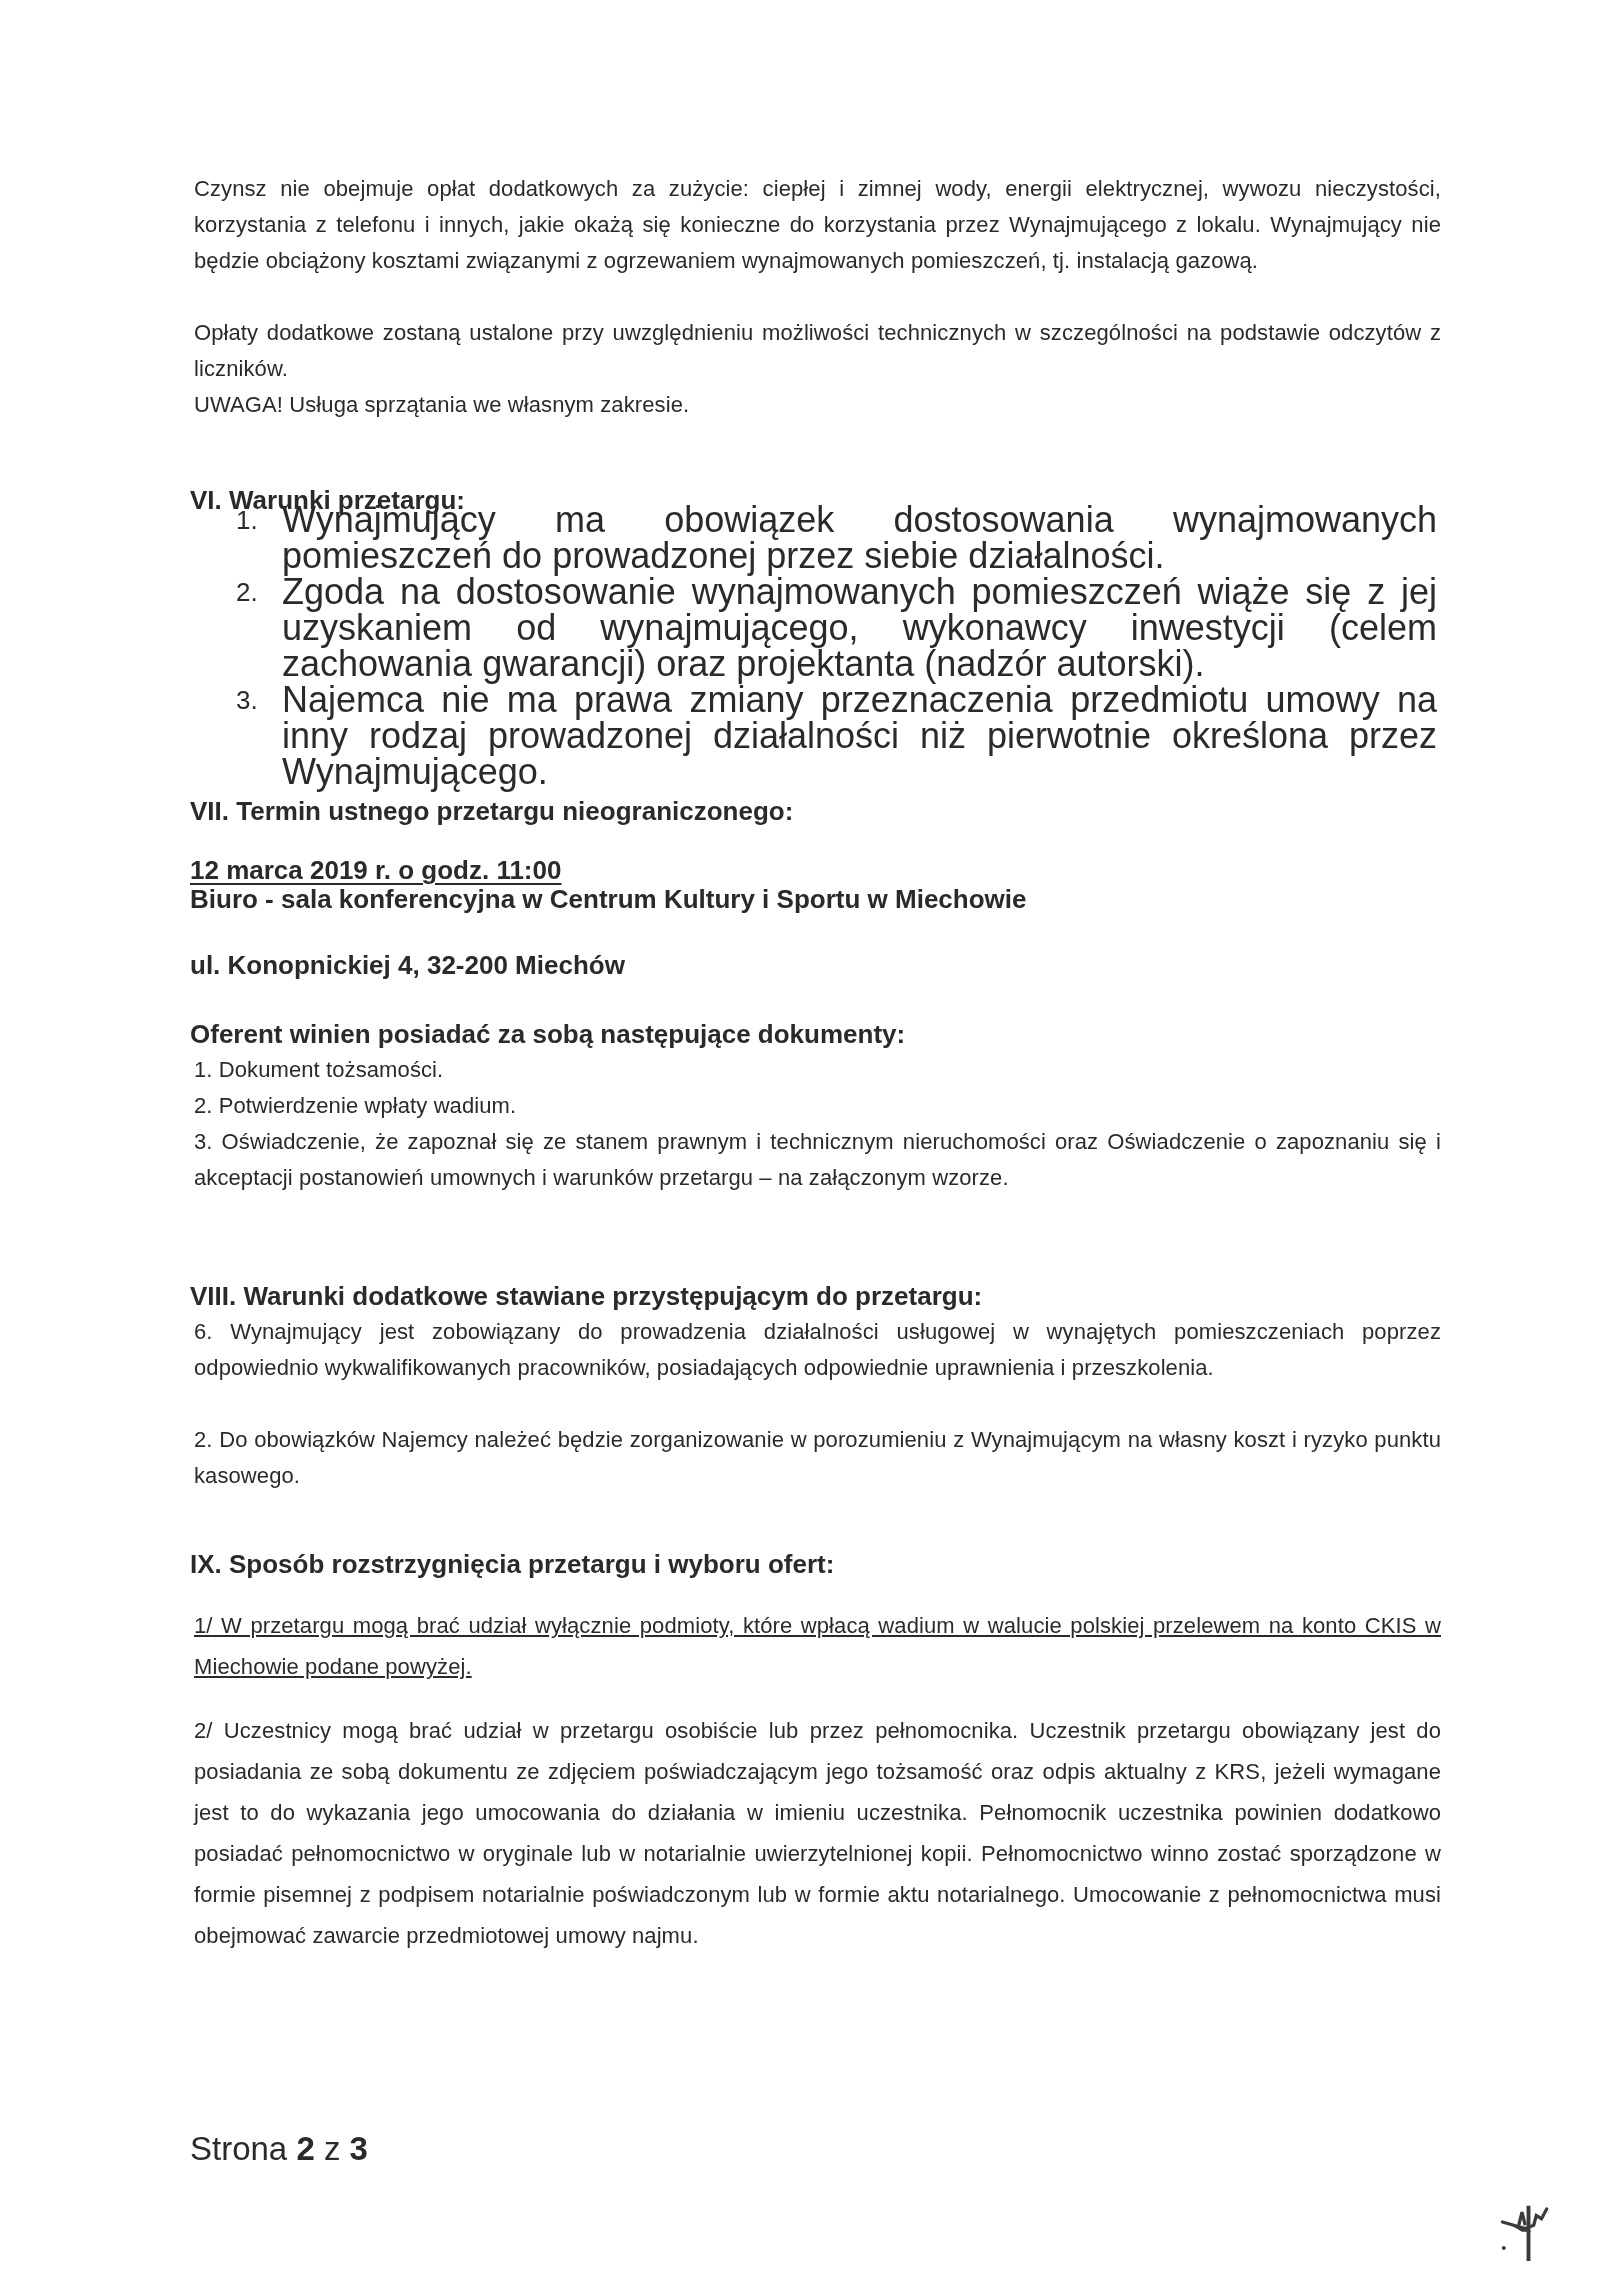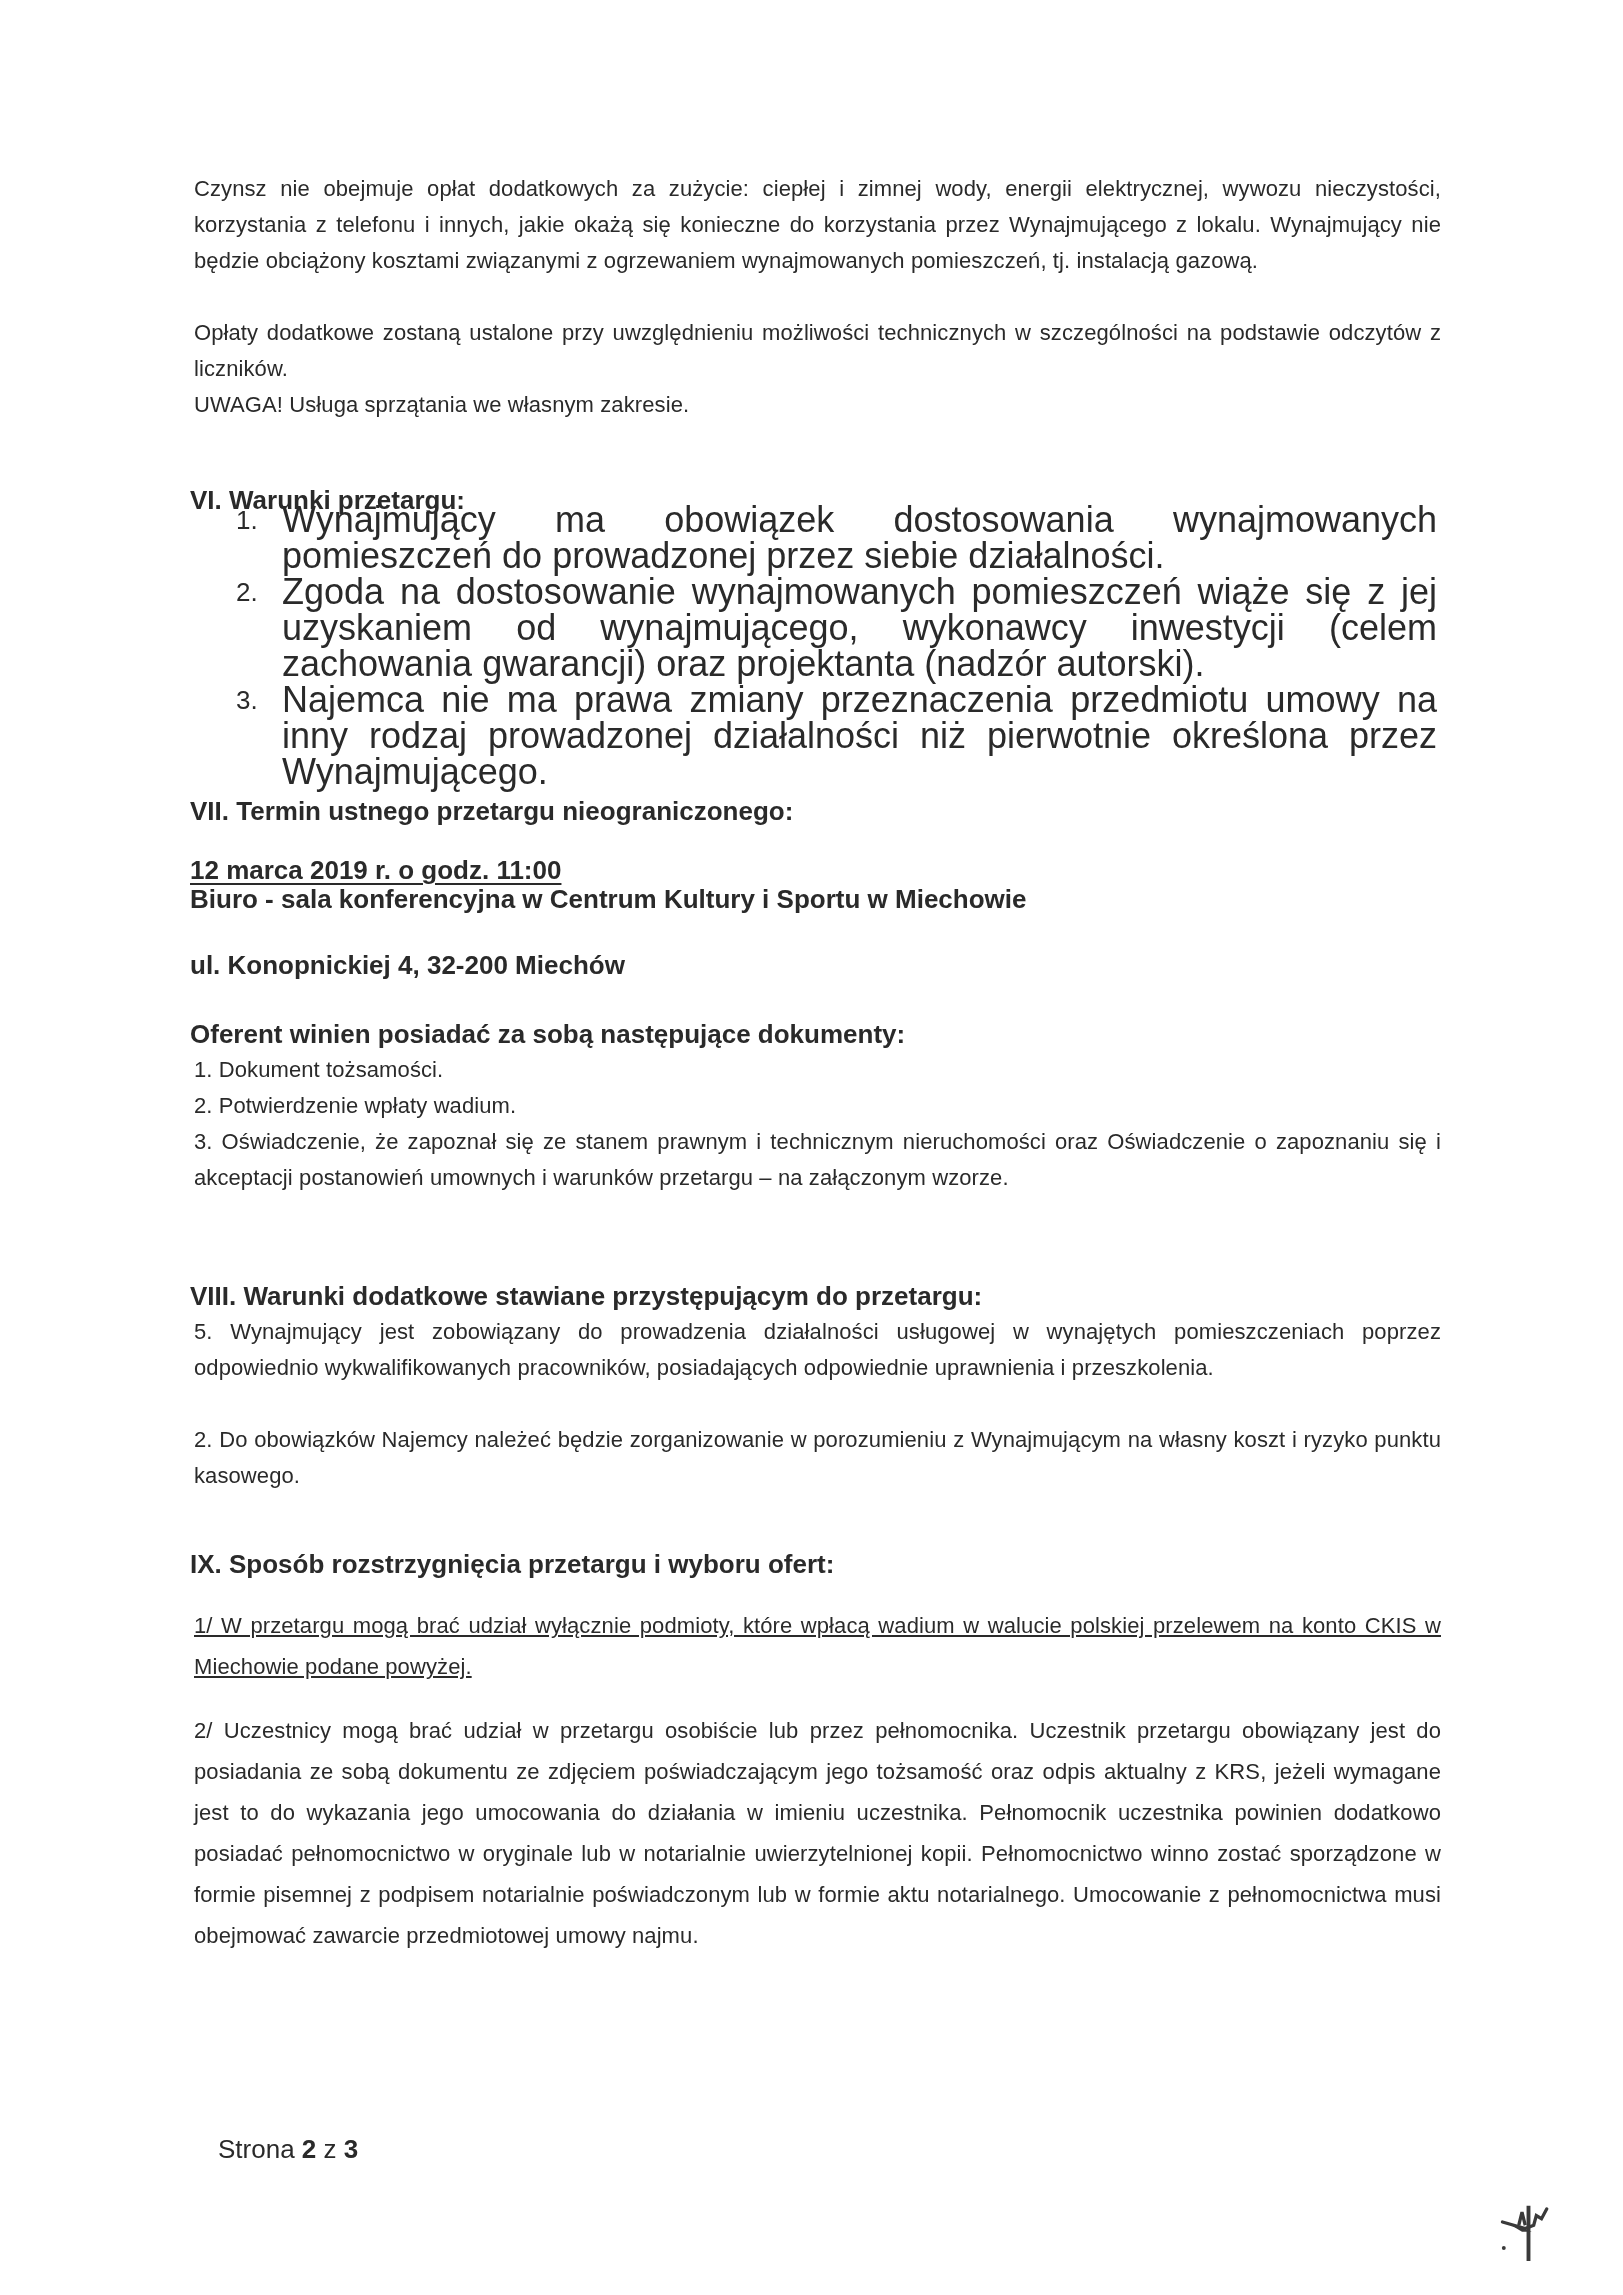--- a/index.html
+++ b/index.html
@@ -15,21 +15,21 @@
     text-align-last: left; letter-spacing: 0.1px;
   }
   .heading { font-size: 26px; font-weight: bold; line-height: 36px; position: absolute; left: 0; }
   .underline { text-decoration: underline; text-underline-offset: 3.9px; text-decoration-thickness: 2px; }
   .ol-item { position: absolute; left: 0; width: 1247px; }
   .ol-item .num { position: absolute; left: 46px; font-size: 26px; line-height: 36px; }
   .ol-item .txt {
     position: absolute; left: 92px; width: 1155px;
     font-size: 36px; line-height: 36px; text-align: justify; text-align-last: left;
   }
-  .footer { position: absolute; left: 190px; top: 2131px; font-size: 26px; line-height: 36px; margin-left: 28px; }
+  .footer { position: absolute; left: 190px; top: 2131px; font-size: 33px; line-height: 36px; }
   .footer b { font-weight: bold; }
   .signature { position: absolute; left: 1496px; top: 2196px; width: 65px; height: 65px; }
 </style>
 </head>
 <body>
 
 <div class="page">
 
   <div class="p" style="top:171px;">Czynsz nie obejmuje opłat dodatkowych za zużycie: ciepłej i zimnej wody, energii elektrycznej, wywozu nieczystości, korzystania z telefonu i innych, jakie okażą się konieczne do korzystania przez Wynajmującego z lokalu. Wynajmujący nie będzie obciążony kosztami związanymi z ogrzewaniem wynajmowanych pomieszczeń, tj. instalacją gazową.</div>
   <div class="p" style="top:315px;">Opłaty dodatkowe zostaną ustalone przy uwzględnieniu możliwości technicznych w szczególności na podstawie odczytów z liczników.</div>
@@ -53,21 +53,21 @@
   <div class="heading underline" style="top:852px;">12 marca 2019 r. o godz. 11:00</div>
   <div class="heading" style="top:881px;">Biuro - sala konferencyjna w Centrum Kultury i Sportu w Miechowie</div>
   <div class="heading" style="top:947px;">ul. Konopnickiej 4, 32-200 Miechów</div>
 
   <div class="heading" style="top:1016px;text-align:right;">Oferent winien posiadać za sobą następujące dokumenty:</div>
   <div class="p" style="top:1052px;">1. Dokument tożsamości.</div>
   <div class="p" style="top:1088px;">2. Potwierdzenie wpłaty wadium.</div>
   <div class="p" style="top:1124px;">3. Oświadczenie, że zapoznał się ze stanem prawnym i technicznym nieruchomości oraz Oświadczenie o zapoznaniu się i akceptacji postanowień umownych i warunków przetargu – na załączonym wzorze.</div>
 
   <div class="heading" style="top:1278px;">VIII. Warunki dodatkowe stawiane przystępującym do przetargu:</div>
-  <div class="p" style="top:1314px;">5. Wynajmujący jest zobowiązany do prowadzenia działalności usługowej w wynajętych pomieszczeniach poprzez odpowiednio wykwalifikowanych pracowników, posiadających odpowiednie uprawnienia i przeszkolenia.</div>
+  <div class="p" style="top:1314px;">6. Wynajmujący jest zobowiązany do prowadzenia działalności usługowej w wynajętych pomieszczeniach poprzez odpowiednio wykwalifikowanych pracowników, posiadających odpowiednie uprawnienia i przeszkolenia.</div>
   <div class="p" style="top:1422px;">2. Do obowiązków Najemcy należeć będzie zorganizowanie w porozumieniu z Wynajmującym na własny koszt i ryzyko punktu kasowego.</div>
 
   <div class="heading" style="top:1546px;">IX. Sposób rozstrzygnięcia przetargu i wyboru ofert:</div>
   <div class="p" style="top:1605px; line-height:41px;text-decoration:underline;">1/ W przetargu mogą brać udział wyłącznie podmioty, które wpłacą wadium w walucie polskiej przelewem na konto CKIS w Miechowie podane powyżej.</div>
   <div class="p" style="top:1710px; line-height:41px;">2/ Uczestnicy mogą brać udział w przetargu osobiście lub przez pełnomocnika. Uczestnik przetargu obowiązany jest do posiadania ze sobą dokumentu ze zdjęciem poświadczającym jego tożsamość oraz odpis aktualny z KRS, jeżeli wymagane jest to do wykazania jego umocowania do działania w imieniu uczestnika. Pełnomocnik uczestnika powinien dodatkowo posiadać pełnomocnictwo w oryginale lub w notarialnie uwierzytelnionej kopii. Pełnomocnictwo winno zostać sporządzone w formie pisemnej z podpisem notarialnie poświadczonym lub w formie aktu notarialnego. Umocowanie z pełnomocnictwa musi obejmować zawarcie przedmiotowej umowy najmu.</div>
 </div>
 
 <div class="footer">
   <span>Strona</span>
   <b>2</b>

